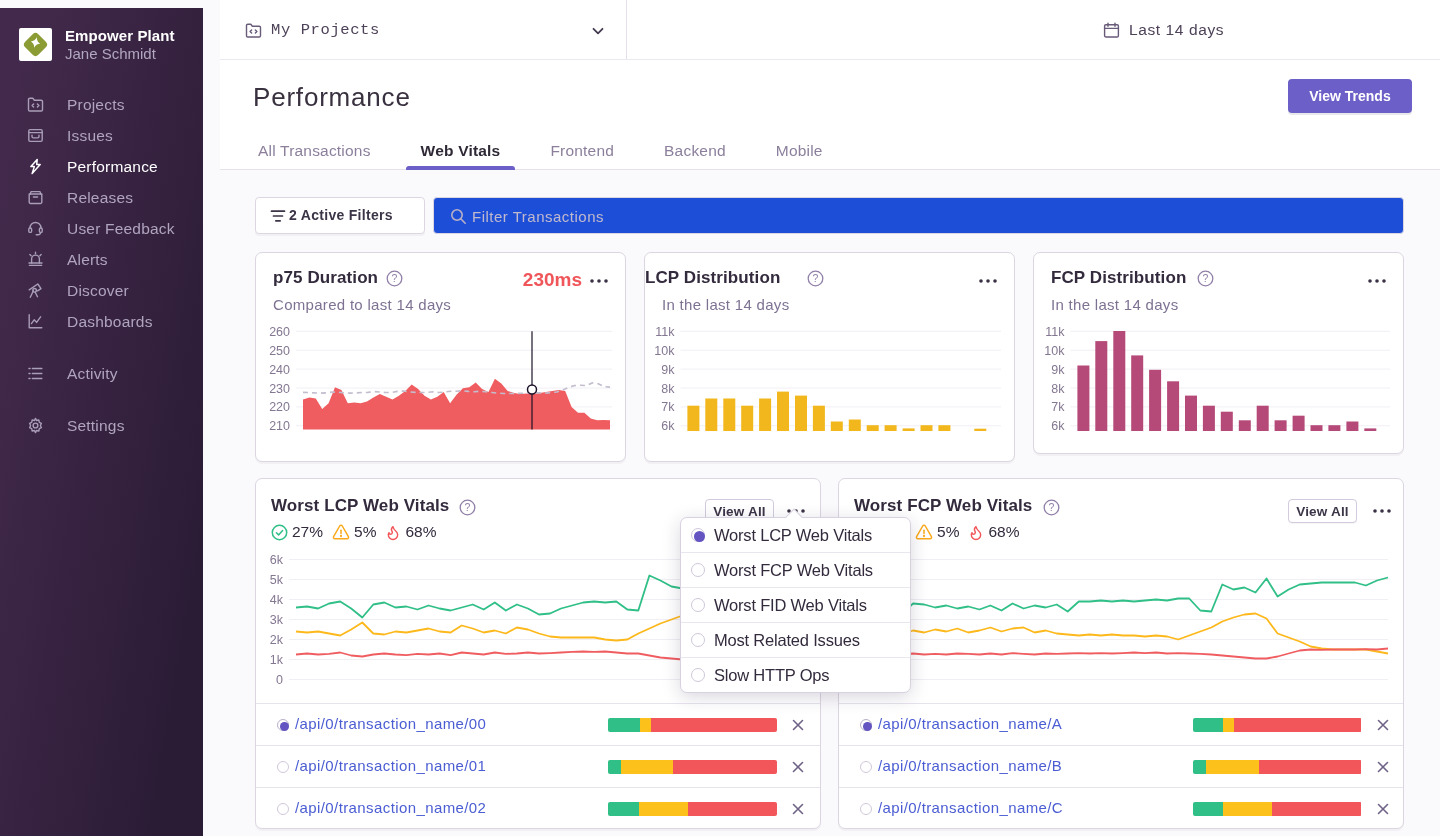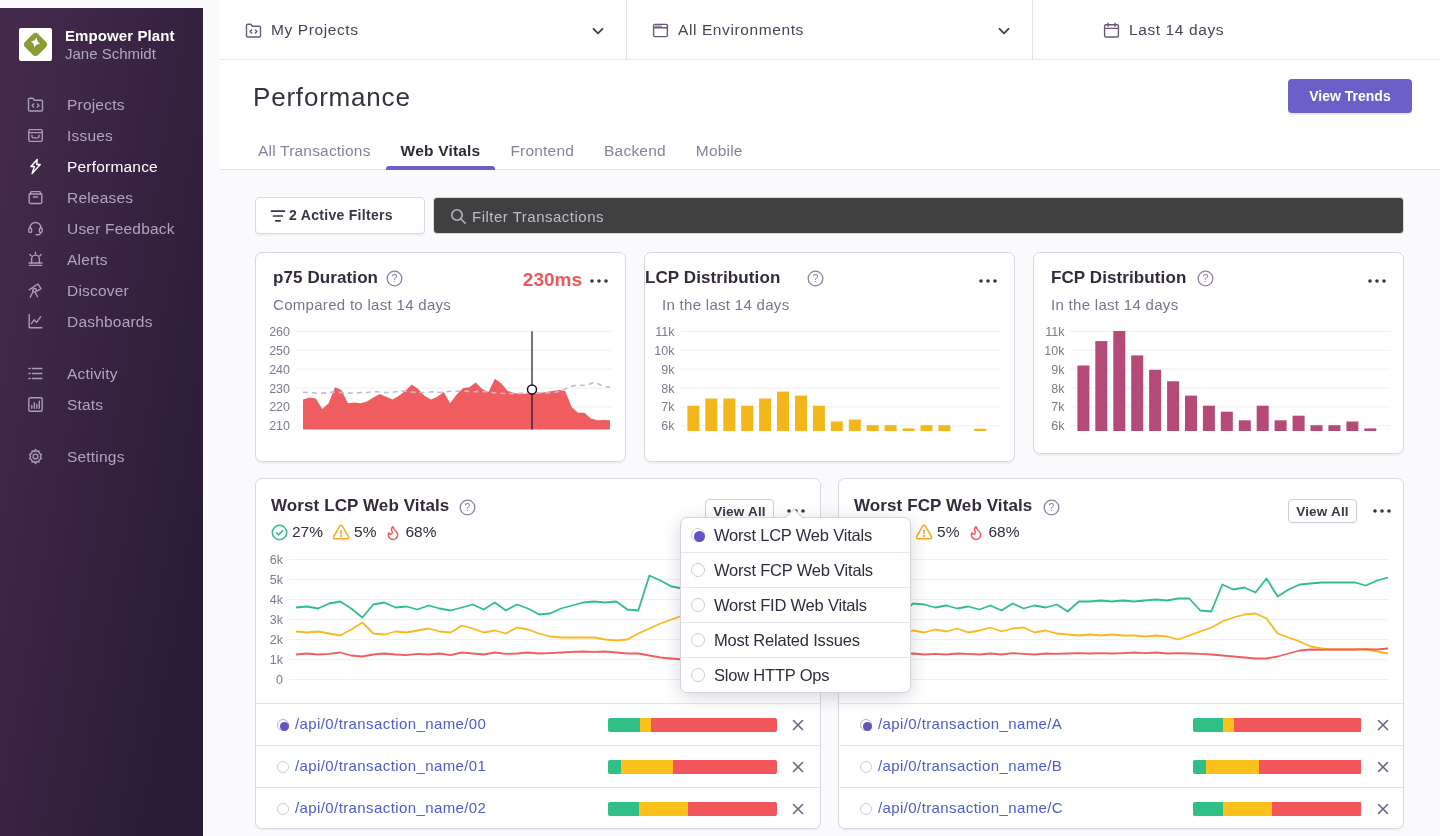--- a/index.html
+++ b/index.html
@@ -30,30 +30,30 @@
 .tbsec .sep { position:absolute; right:0; top:0; height:59px; width:1px; background:#e4dfea; }
 .tbico { position:absolute; left:25px; top:22px; width:17px; height:17px; }
 .tblab { position:absolute; left:51px; top:21px; font-size:15.5px; letter-spacing:.6px; color:#4d4258; }
 .tbchev { position:absolute; top:23px; width:16px; height:16px; }
 
 
 .pagehead { position:absolute; left:220px; top:60px; width:1220px; height:110px; background:#fff; border-bottom:1px solid #e7e1ec; }
 .ptitle { position:absolute; left:33px; top:22px; font-size:26px; color:#39313f; letter-spacing:.8px; }
 .viewtrends { position:absolute; right:28px; top:19px; width:124px; height:34px; background:#6c5fc7; border-radius:4px;
   color:#fff; font-size:14px; font-weight:bold; text-align:center; line-height:34px; box-shadow:0 2px 0 rgba(40,25,60,.1); }
-.tabs { position:absolute; left:23px; bottom:-1px; display:flex; }
+.tabs { position:absolute; left:23px; bottom:-1px; display:flex;gap:20px; }
 .tab { padding:4px 15px 10px; font-size:15.5px; letter-spacing:.2px; color:#8b7f9b; position:relative; }
 .tab.active { color:#2f2936; font-weight:bold; }
 .tab.active .tline { position:absolute; left:0; right:0; bottom:0; height:4px; background:#6c5fc7; border-radius:3px 3px 0 0; }
 
 
 .filterbtn { position:absolute; left:255px; top:197px; width:170px; height:37px; background:#fff; border:1px solid #dcd6e3;
   border-radius:4px; box-shadow:0 2px 0 rgba(40,25,60,.04); }
 .filterbtn .flab { position:absolute; left:33px; top:9px; font-size:14px; letter-spacing:.3px; font-weight:bold; color:#3c3547; }
-.searchbox { position:absolute; left:433px; top:197px; width:971px; height:37px; background:#404040; border:1px solid #dcd6e3;
+.searchbox { position:absolute; left:433px; top:197px; width:971px; height:37px; background:#1d4ed8; border:1px solid #dcd6e3;
   border-radius:4px; }
 .searchbox .ph { position:absolute; left:38px; top:10px; font-size:15px; letter-spacing:.5px; color:#c1b9cd; }
 
 
 .card { position:absolute; background:#fff; border:1px solid #dcd5e2; border-radius:7px; box-shadow:0 2px 0 rgba(40,25,60,.04); }
 .ctitle { position:absolute; font-size:17px; font-weight:bold; color:#332b3d; letter-spacing:.1px; }
 .csub { position:absolute; font-size:15px; letter-spacing:.3px; color:#7e7293; }
 .c230 { position:absolute; font-size:19px; font-weight:bold; color:#f0555a; }
 .qico { position:absolute; width:17px; height:17px; }
 .dots { position:absolute; width:20px; height:6px; }
@@ -174,62 +174,41 @@
       </div>
     <div class="navgap"></div>
     <div class="navitem">
         <span class="nico">
           <svg width="17" height="17" viewBox="0 0 17 17" fill="none" stroke="#a99db8" stroke-width="1.5" stroke-linecap="round">
             <path d="M2 3.4h1M5.4 3.4h9.4M2 8.5h1M5.4 8.5h9.4M2 13.6h1M5.4 13.6h9.4"></path>
           </svg>
         </span>
         <span class="nlab">Activity</span>
       </div>
-    <div class="navitem">
-        <span class="nico">
-          <svg width="17" height="17" viewBox="0 0 17 17" fill="none" stroke="#a99db8" stroke-width="1.4" stroke-linecap="round" stroke-linejoin="round">
-            <rect x="1.8" y="1.8" width="13.4" height="13.4" rx="1.5"></rect>
-            <path d="M4.8 12.2V9.4M7.3 12.2V6.8M9.8 12.2V8.2M12.3 12.2V5.2"></path>
-          </svg>
-        </span>
-        <span class="nlab">Stats</span>
-      </div>
     <div class="navgap"></div>
     <div class="navitem">
         <span class="nico">
           <svg width="17" height="17" viewBox="0 0 17 17" fill="none" stroke="#a99db8" stroke-width="1.4" stroke-linecap="round" stroke-linejoin="round">
             <circle cx="8.5" cy="8.5" r="2.4"></circle>
             <path d="M8.5 1.4l1 2.1 2.3-.5.5 2.3 2.1 1-1 2.2 1 2.2-2.1 1-.5 2.3-2.3-.5-1 2.1-1-2.1-2.3.5-.5-2.3-2.1-1 1-2.2-1-2.2 2.1-1 .5-2.3 2.3.5z"></path>
           </svg>
         </span>
         <span class="nlab">Settings</span>
       </div>
   </div>
 </div>
 
 <div class="topbar">
-  <div class="tbsec" style="left:0;width:407px;">
+  <div class="tbsec" style="left:0;width:407px;font-family:Liberation Mono, monospace;">
     <div class="tbico"><svg width="17" height="17" viewBox="0 0 17 17" fill="none" stroke="#685a78" stroke-width="1.4" stroke-linecap="round" stroke-linejoin="round">
           <path d="M1.5 3.5 a1.3 1.3 0 0 1 1.3-1.3 h3l1.6 2h6.8a1.3 1.3 0 0 1 1.3 1.3v8.2a1.3 1.3 0 0 1-1.3 1.3H2.8a1.3 1.3 0 0 1-1.3-1.3z"></path>
           <path d="M6.6 8.1 5.1 9.6l1.5 1.5M10.4 8.1l1.5 1.5-1.5 1.5"></path>
         </svg></div>
     <div class="tblab">My Projects</div>
     <div class="tbchev" style="left:370px;"><svg width="16" height="16" viewBox="0 0 16 16" fill="none" stroke="#453b51" stroke-width="1.8" stroke-linecap="round" stroke-linejoin="round">
-          <path d="M3.5 5.8 8 10.3l4.5-4.5"></path>
-        </svg></div>
-    <div class="sep"></div>
-  </div>
-  <div class="tbsec" style="left:407px;width:406px;">
-    <div class="tbico"><svg width="17" height="17" viewBox="0 0 17 17" fill="none" stroke="#685a78" stroke-width="1.4" stroke-linecap="round" stroke-linejoin="round">
-          <rect x="1.6" y="2.4" width="13.8" height="12.2" rx="1.3"></rect>
-          <path d="M1.6 5.8h13.8"></path>
-          <path d="M3.6 4.1h.9M5.9 4.1h.9M8.2 4.1h.9"></path>
-        </svg></div>
-    <div class="tblab">All Environments</div>
-    <div class="tbchev" style="left:369px;"><svg width="16" height="16" viewBox="0 0 16 16" fill="none" stroke="#453b51" stroke-width="1.8" stroke-linecap="round" stroke-linejoin="round">
           <path d="M3.5 5.8 8 10.3l4.5-4.5"></path>
         </svg></div>
     <div class="sep"></div>
   </div>
   <div class="tbsec" style="left:858px;width:407px;">
     <div class="tbico"><svg width="17" height="17" viewBox="0 0 17 17" fill="none" stroke="#685a78" stroke-width="1.4" stroke-linecap="round" stroke-linejoin="round">
           <rect x="1.6" y="2.8" width="13.8" height="12.2" rx="1.3"></rect>
           <path d="M1.6 6.4h13.8"></path>
           <path d="M5 1.2v3M12 1.2v3"></path>
         </svg></div>

